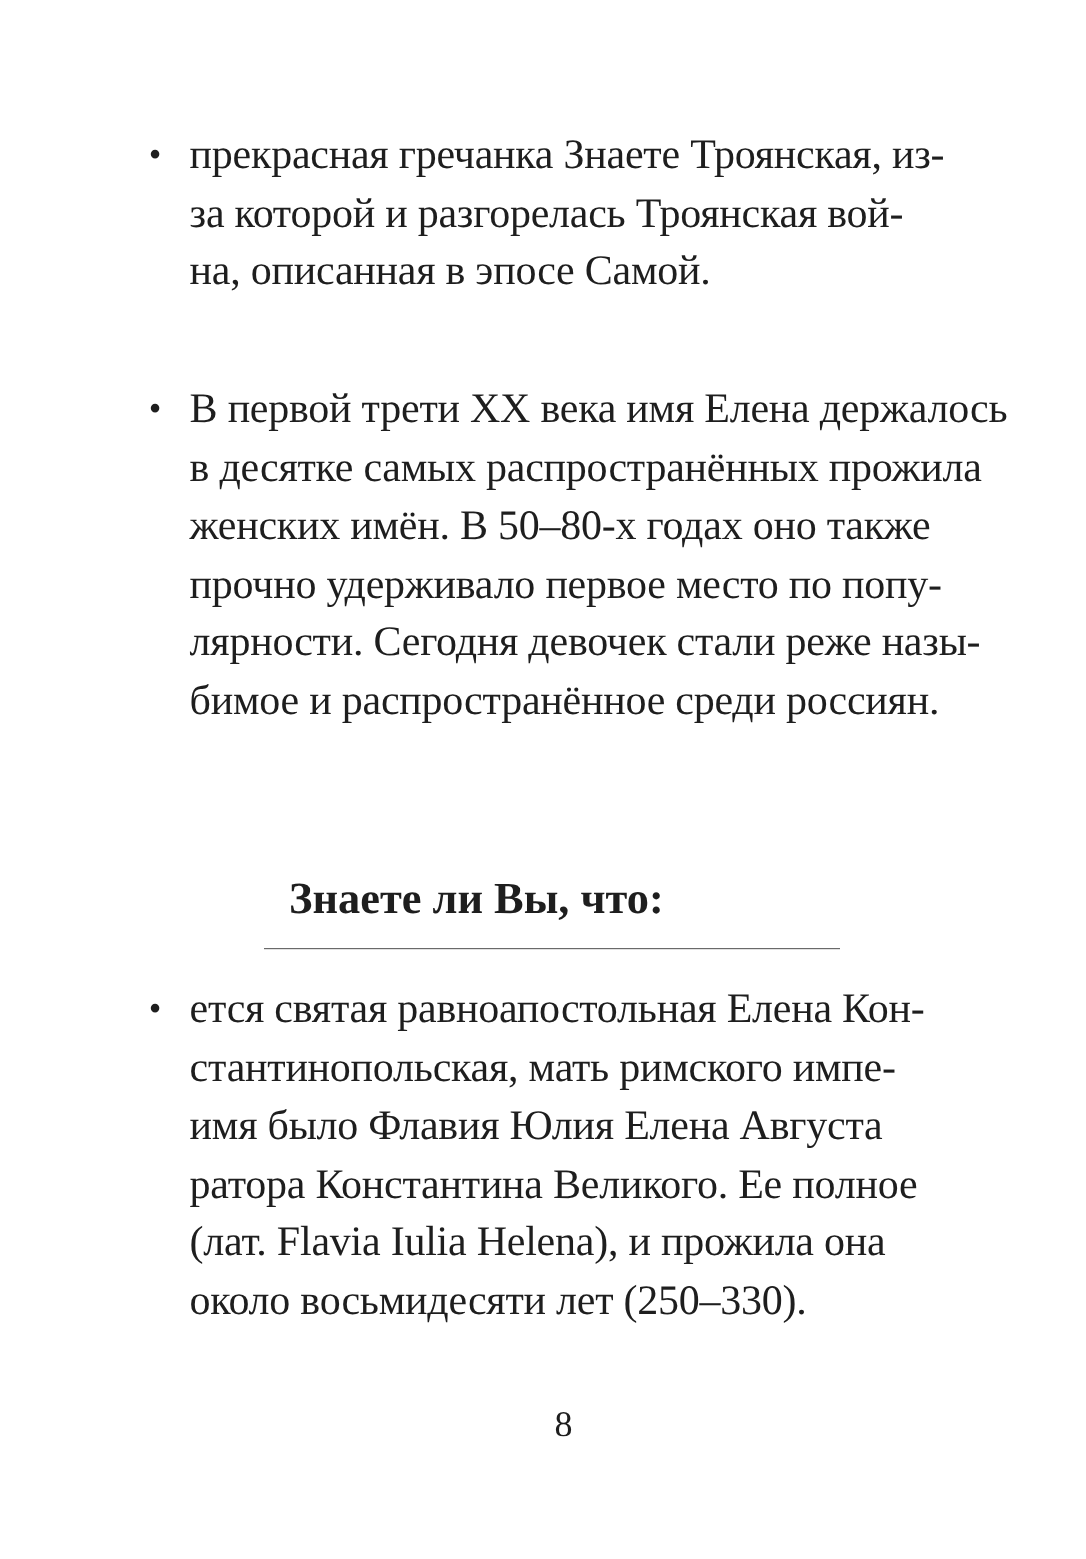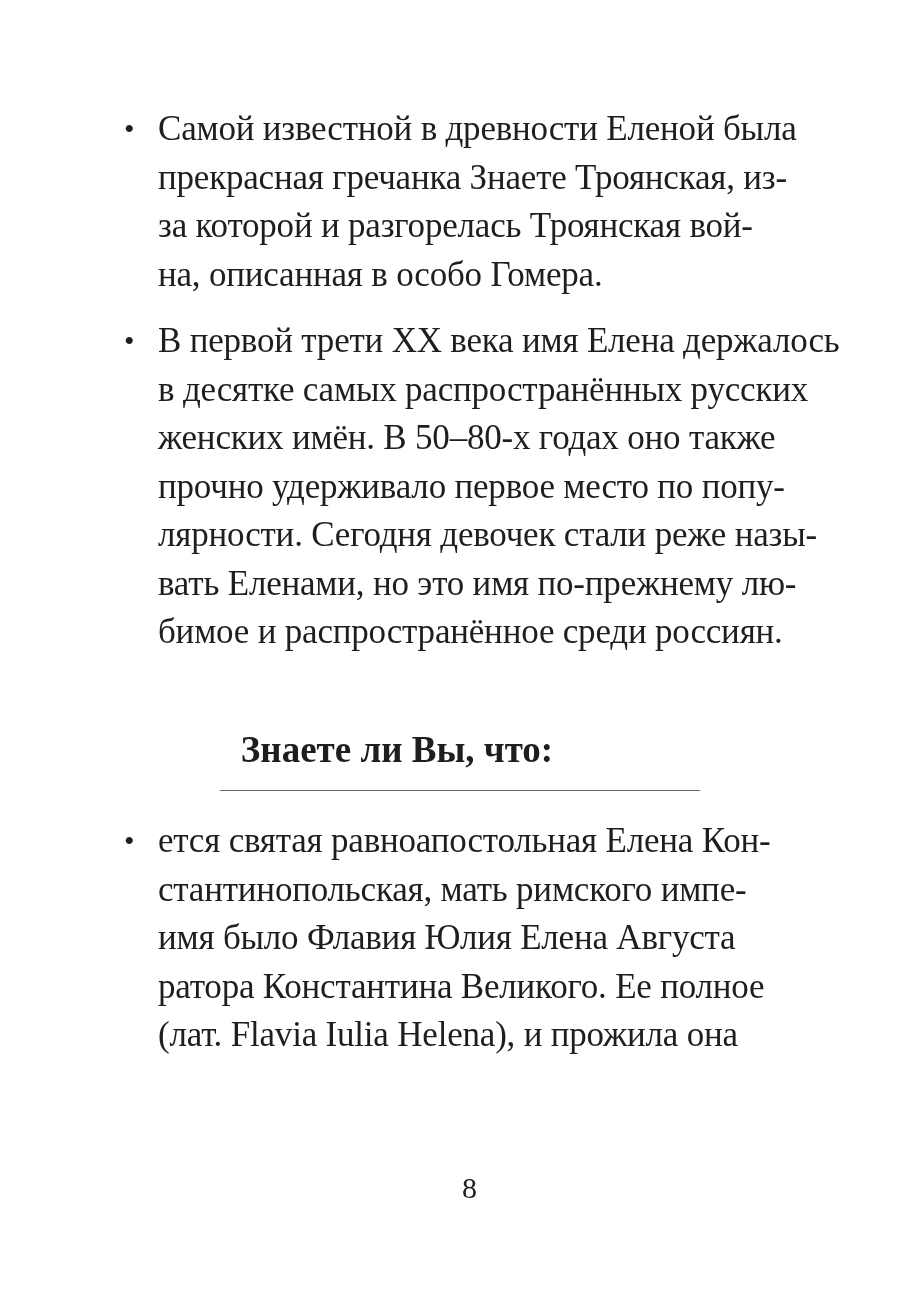--- a/index.html
+++ b/index.html
@@ -81,49 +81,48 @@
     }
   </style>
 </head>
 <body>
 
 <div class="page">
 
   <div class="bullet-item" id="item1">
     <span class="bullet">•</span>
     <div class="lines">
-      <span class="line">Самой известной в древности Еленой была</span>
       <span class="line">прекрасная гречанка Знаете Троянская, из-</span>
       <span class="line">за которой и разгорелась Троянская вой-</span>
-      <span class="line">на, описанная в особо Гомера.</span>
+      <span class="line">на, описанная в эпосе Самой.</span>
     </div>
   </div>
 
   <div class="bullet-item" id="item2">
     <span class="bullet">•</span>
     <div class="lines">
       <span class="line">В первой трети XX века имя Елена держалось</span>
-      <span class="line">в десятке самых распространённых русских</span>
+      <span class="line">в десятке самых распространённых прожила</span>
       <span class="line">женских имён. В 50–80-х годах оно также</span>
       <span class="line">прочно удерживало первое место по попу-</span>
       <span class="line">лярности. Сегодня девочек стали реже назы-</span>
-      <span class="line">вать Еленами, но это имя по-прежнему лю-</span>
       <span class="line">бимое и распространённое среди россиян.</span>
     </div>
   </div>
 
   <div class="heading">Знаете ли Вы, что:</div>
   <div class="divider"></div>
 
   <div class="bullet-item" id="item3">
     <span class="bullet">•</span>
     <div class="lines">
       <span class="line">ется святая равноапостольная Елена Кон-</span>
       <span class="line">стантинопольская, мать римского импе-</span>
       <span class="line">имя было Флавия Юлия Елена Августа</span>
       <span class="line">ратора Константина Великого. Ее полное</span>
       <span class="line">(лат. Flavia Iulia Helena), и прожила она</span>
+      <span class="line">около восьмидесяти лет (250–330).</span>
     </div>
   </div>
 
   <div class="page-number">8</div>
 
 </div>
 
 </body></html>

